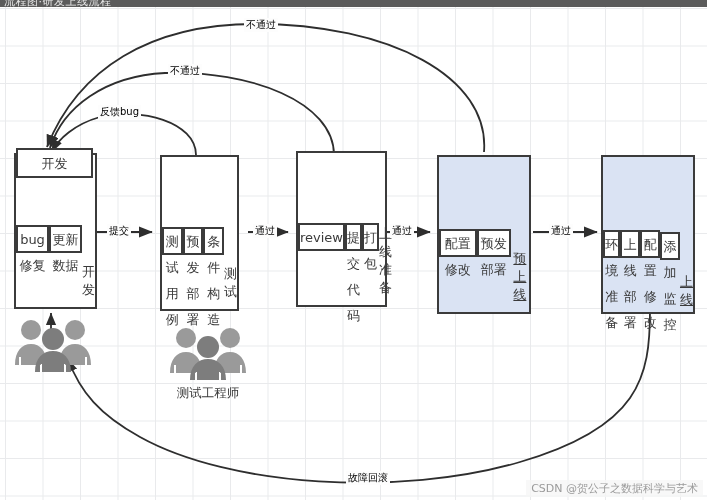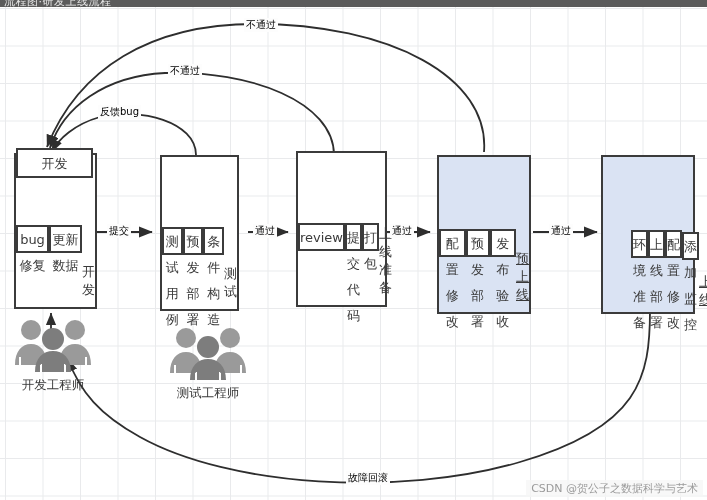--- a/index.html
+++ b/index.html
@@ -195,26 +195,25 @@
   <div class="stage" id="stage-prep" style="left:296px; top:144px; width:91px; height:156px;">
     <div class="step" style="width:62px;">review</div>
     <div class="step" style="width:62px;">提交代码</div>
     <div class="step" style="width:62px;">打包</div>
     <div class="stage-label">上线准备</div>
   </div>
 
   <div class="stage blue" id="stage-pre" style="left:437px; top:148px; width:94px; height:159px;">
     <div class="step" style="width:76px;">配置修改</div>
     <div class="step" style="width:68px;">预发部署</div>
-    <div class="step" style="width:76px;">发布验收</div>
     <div class="stage-label underline">预上线</div>
   </div>
 
   <div class="stage blue" id="stage-release" style="left:601px; top:148px; width:94px; height:159px;">
-    <div class="step" style="width:64px; margin-bottom:5px;margin-left:28px;">环境准备</div>
+    <div class="step" style="width:64px; margin-bottom:5px;">环境准备</div>
     <div class="step" style="width:76px; margin-bottom:5px;">上线部署</div>
     <div class="step" style="width:76px; margin-bottom:5px;">配置修改</div>
     <div class="step" style="width:76px; margin-bottom:2px;">添加监控</div>
     <div class="stage-label underline" style="margin-bottom:3px;">上线</div>
   </div>
 
   <div class="edge-label" style="left:107px; top:217px;">提交</div>
   <div class="edge-label" style="left:253px; top:217px;">通过</div>
   <div class="edge-label" style="left:390px; top:217px;">通过</div>
   <div class="edge-label" style="left:549px; top:217px;">通过</div>
@@ -230,21 +229,20 @@
         <circle cx="19" cy="13" r="10"></circle>
         <path d="M3 48 C3 34, 10 27, 19 27 C28 27, 35 34, 35 48 L31 48 L31 40 L29 40 L29 48 L9 48 L9 40 L7 40 L7 48 Z"></path>
         <circle cx="63" cy="13" r="10"></circle>
         <path d="M47 48 C47 34, 54 27, 63 27 C72 27, 79 34, 79 48 L75 48 L75 40 L73 40 L73 48 L53 48 L53 40 L51 40 L51 48 Z"></path>
       </g>
       <g fill="#7d7d7d">
         <circle cx="41" cy="22" r="11"></circle>
         <path d="M23 55 C23 41, 31 34, 41 34 C51 34, 59 41, 59 55 L54 55 L54 47 L52 47 L52 55 L30 55 L30 47 L28 47 L28 55 Z"></path>
       </g>
     </svg>
-    <div class="role-label">开发工程师</div>
   </div>
 
   <div class="role" id="role-test" style="left:163px; top:318px; width:90px;">
     <svg width="82" height="55" viewBox="0 0 82 55">
       <g fill="#9a9a9a">
         <circle cx="19" cy="13" r="10"></circle>
         <path d="M3 48 C3 34, 10 27, 19 27 C28 27, 35 34, 35 48 L31 48 L31 40 L29 40 L29 48 L9 48 L9 40 L7 40 L7 48 Z"></path>
         <circle cx="63" cy="13" r="10"></circle>
         <path d="M47 48 C47 34, 54 27, 63 27 C72 27, 79 34, 79 48 L75 48 L75 40 L73 40 L73 48 L53 48 L53 40 L51 40 L51 48 Z"></path>
       </g>

